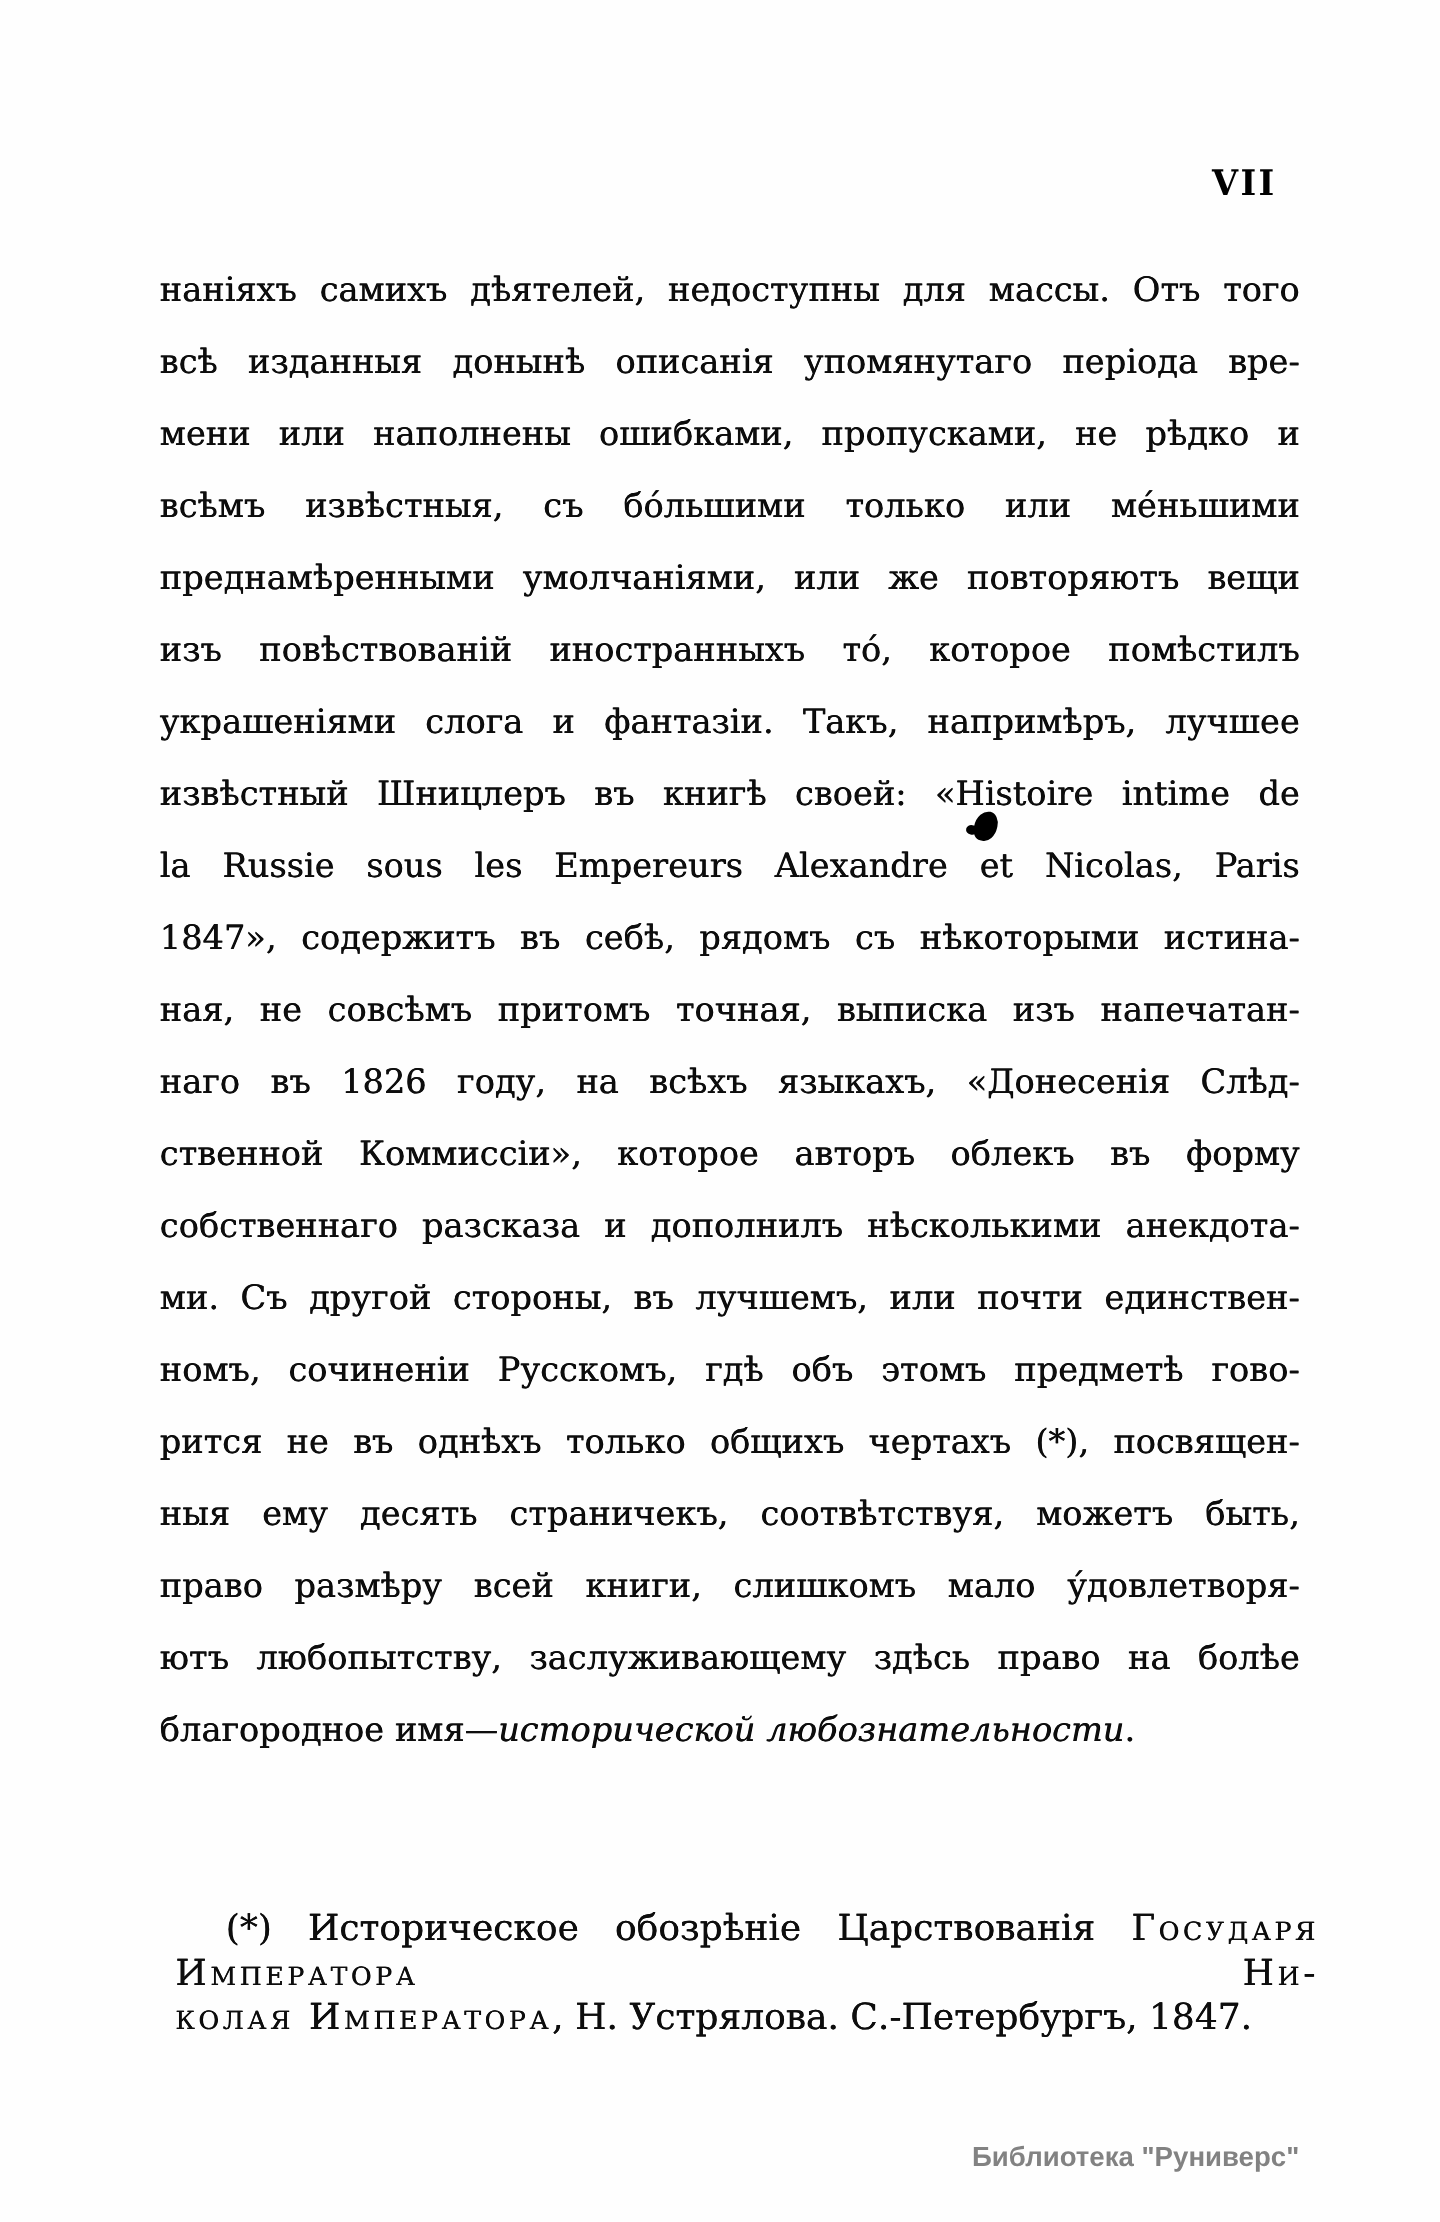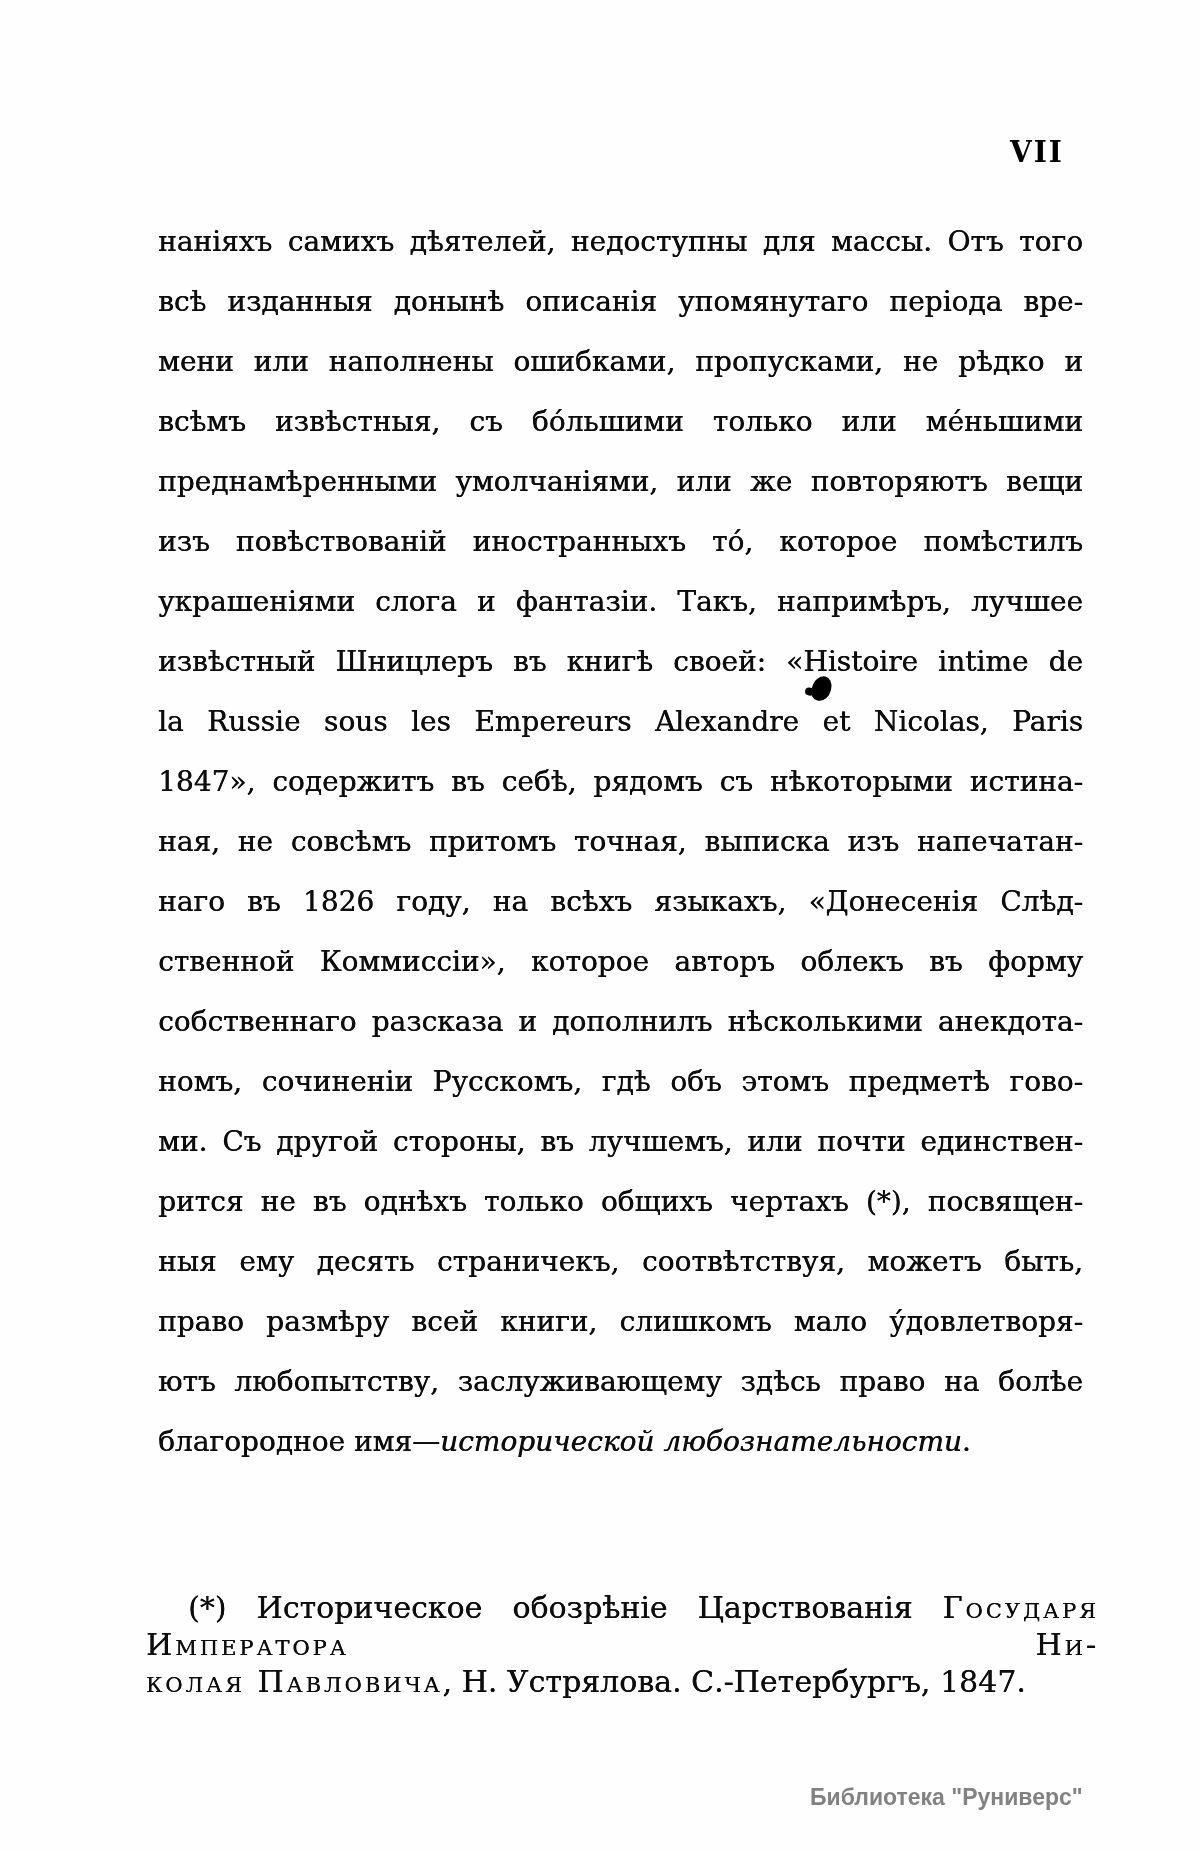--- a/index.html
+++ b/index.html
@@ -33,21 +33,20 @@
     width: 950px;
     font-size: 28px;
     text-shadow: 0.4px 0 0 #000;
   }
   .line {
     height: 60px;
     line-height: 60px;
     text-align: justify;
     text-align-last: justify;
     white-space: nowrap;
-    margin-left: 25px;
   }
   .line.last {
     text-align-last: left;
     white-space: normal;
   }
   .line .italic {
     font-style: italic;
   }
   .ink-blot {
     position: absolute;
@@ -117,31 +116,31 @@
     <div class="line">преднамѣренными умолчаніями, или же повторяютъ вещи</div>
     <div class="line">изъ повѣствованій иностранныхъ то́, которое помѣстилъ</div>
     <div class="line">украшеніями слога и фантазіи. Такъ, напримѣръ, лучшее</div>
     <div class="line">извѣстный Шницлеръ въ книгѣ своей: «Histoire intime de</div>
     <div class="line">la Russie sous les Empereurs Alexandre et Nicolas, Paris</div>
     <div class="line">1847», содержитъ въ себѣ, рядомъ съ нѣкоторыми истина-</div>
     <div class="line">ная, не совсѣмъ притомъ точная, выписка изъ напечатан-</div>
     <div class="line">наго въ 1826 году, на всѣхъ языкахъ, «Донесенія Слѣд-</div>
     <div class="line">ственной Коммиссіи», которое авторъ облекъ въ форму</div>
     <div class="line">собственнаго разсказа и дополнилъ нѣсколькими анекдота-</div>
+    <div class="line">ми. Съ другой стороны, въ лучшемъ, или почти единствен-</div>
     <div class="line">номъ, сочиненіи Русскомъ, гдѣ объ этомъ предметѣ гово-</div>
-    <div class="line">ми. Съ другой стороны, въ лучшемъ, или почти единствен-</div>
     <div class="line">рится не въ однѣхъ только общихъ чертахъ (*), посвящен-</div>
     <div class="line">ныя ему десять страничекъ, соотвѣтствуя, можетъ быть,</div>
     <div class="line">право размѣру всей книги, слишкомъ мало у́довлетворя-</div>
     <div class="line">ютъ любопытству, заслуживающему здѣсь право на болѣе</div>
     <div class="line last"><span>благородное имя—</span><span class="italic">исторической любознательности</span><span>.</span></div>
   </div>
 
   <div class="ink-blot"></div>
 
   <div class="footnote">
     <div class="fline f1"><span>(*) Историческое обозрѣніе Царствованія </span><span class="smallcaps">Государя Императора Ни-</span></div>
-    <div class="fline f2"><span class="smallcaps">колая Павловича</span><span>, Н. Устрялова. С.-Петербургъ, 1847.</span></div>
+    <div class="fline f2"><span class="smallcaps">колая Императора</span><span>, Н. Устрялова. С.-Петербургъ, 1847.</span></div>
   </div>
 
   <div class="watermark">Библиотека "Руниверс"</div>
 
 </div>
 
 </body></html>

